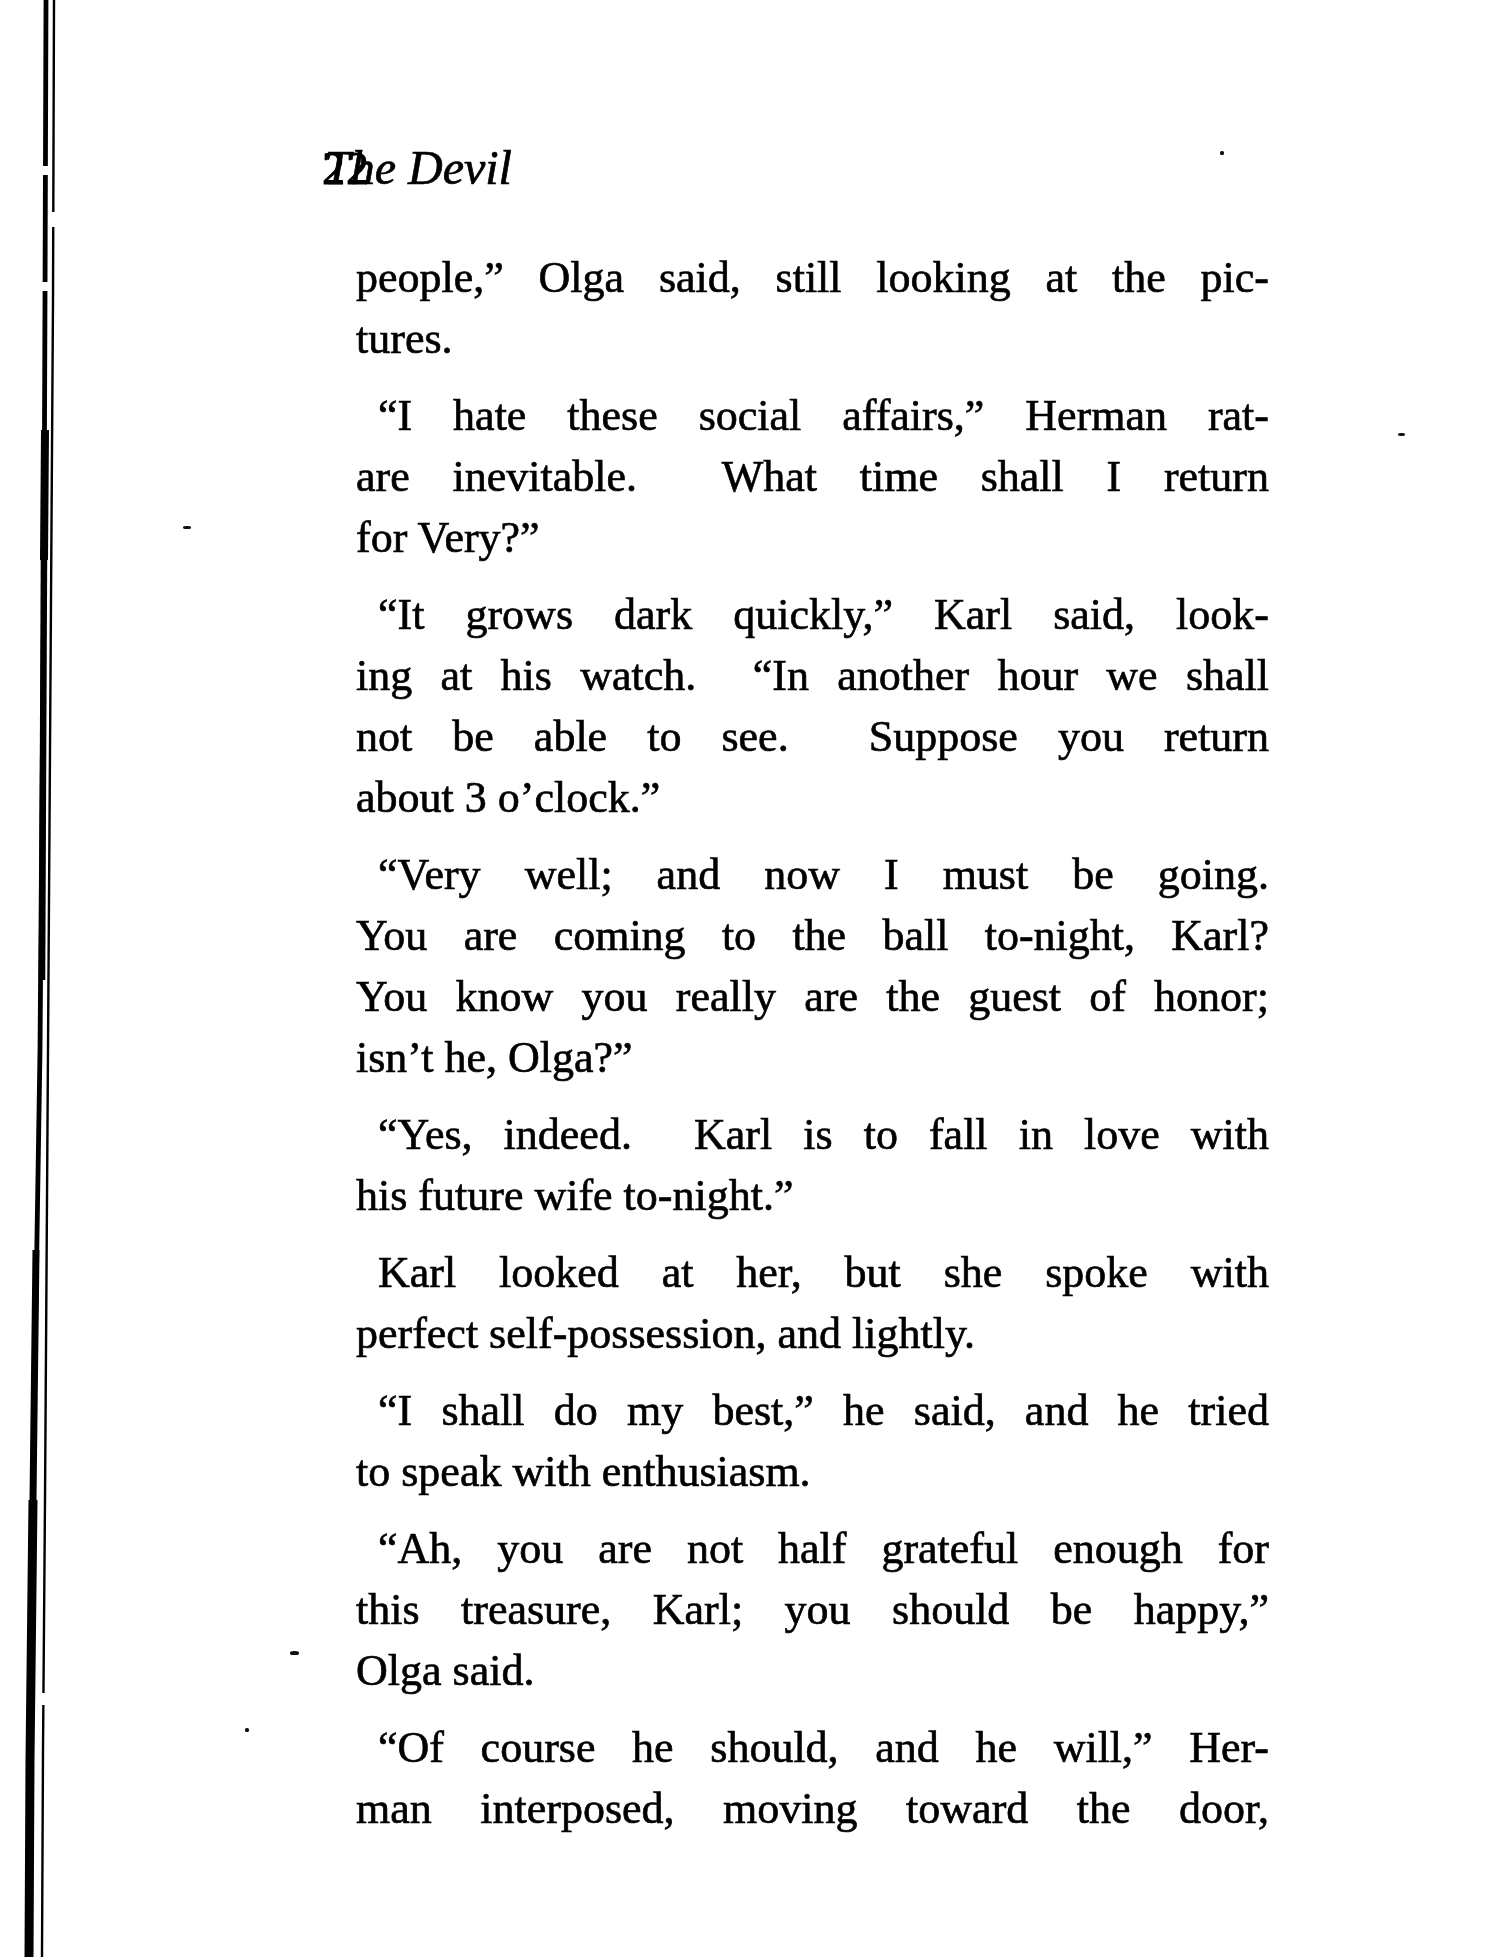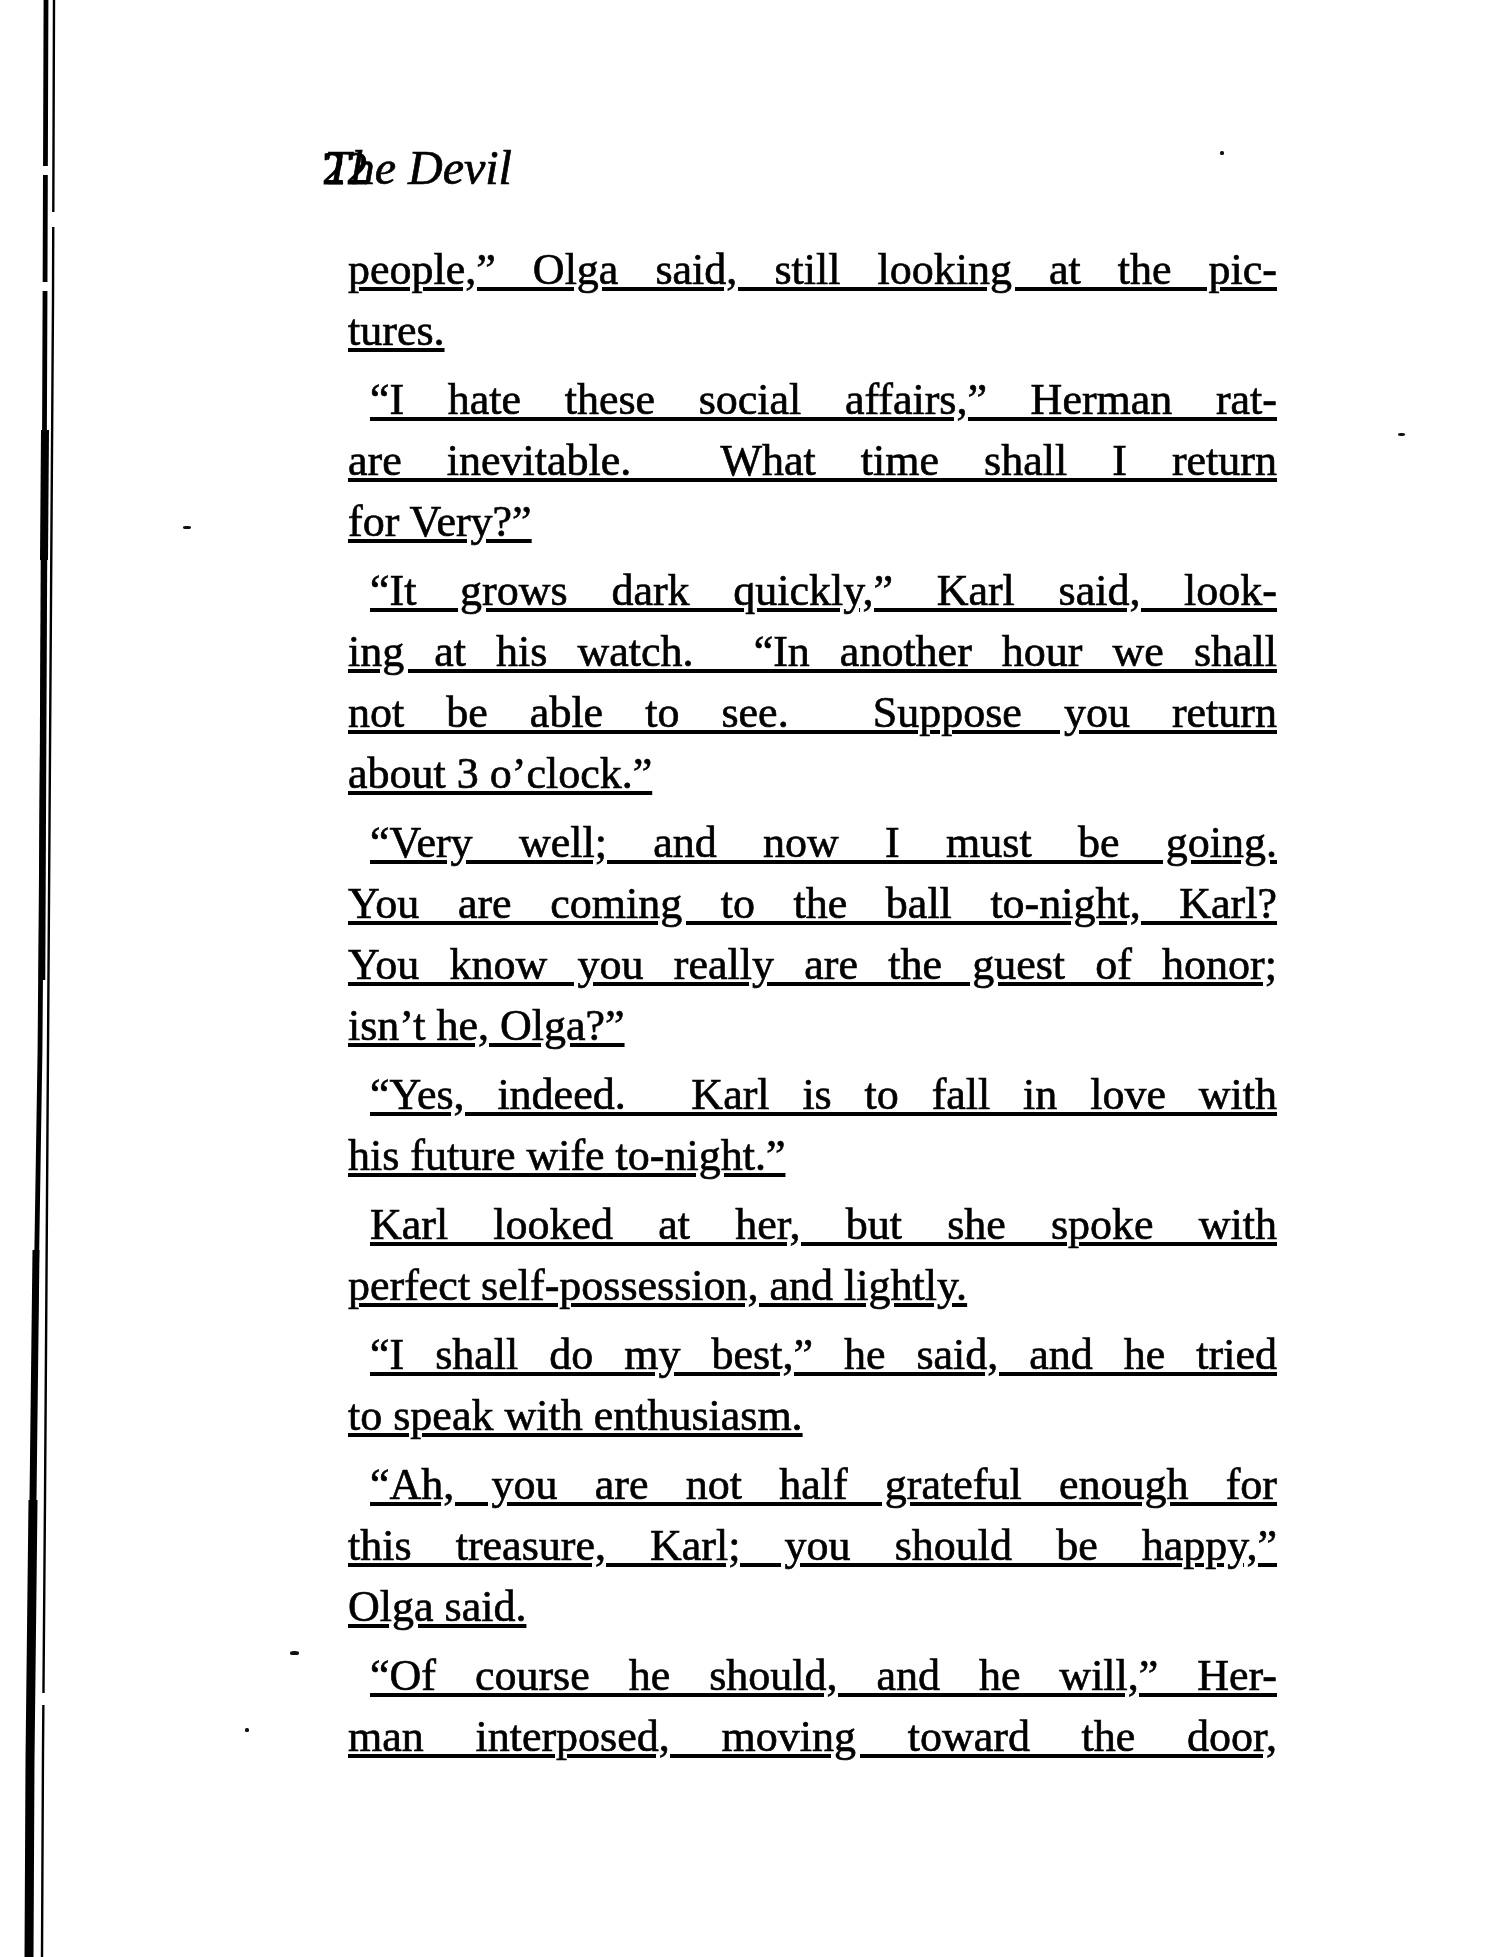--- a/index.html
+++ b/index.html
@@ -51,21 +51,21 @@
   }
   .body-text {
     position: absolute;
     left: 340px;
     top: 231px;
     width: 945px;
     font-size: 44px;
     line-height: 61px;
     -webkit-text-stroke: 0.65px #000;
   }
-  .para { margin: 8px; text-decoration: underline; }
+  .para { margin: 16px; }
   .line {
     text-align: justify;
     text-align-last: justify;
     white-space: normal;
   }
   .line.last { text-align-last: left; }
   .line.indent { text-indent: 22px; }
   .speck {
     position: absolute;
     background: #111;

